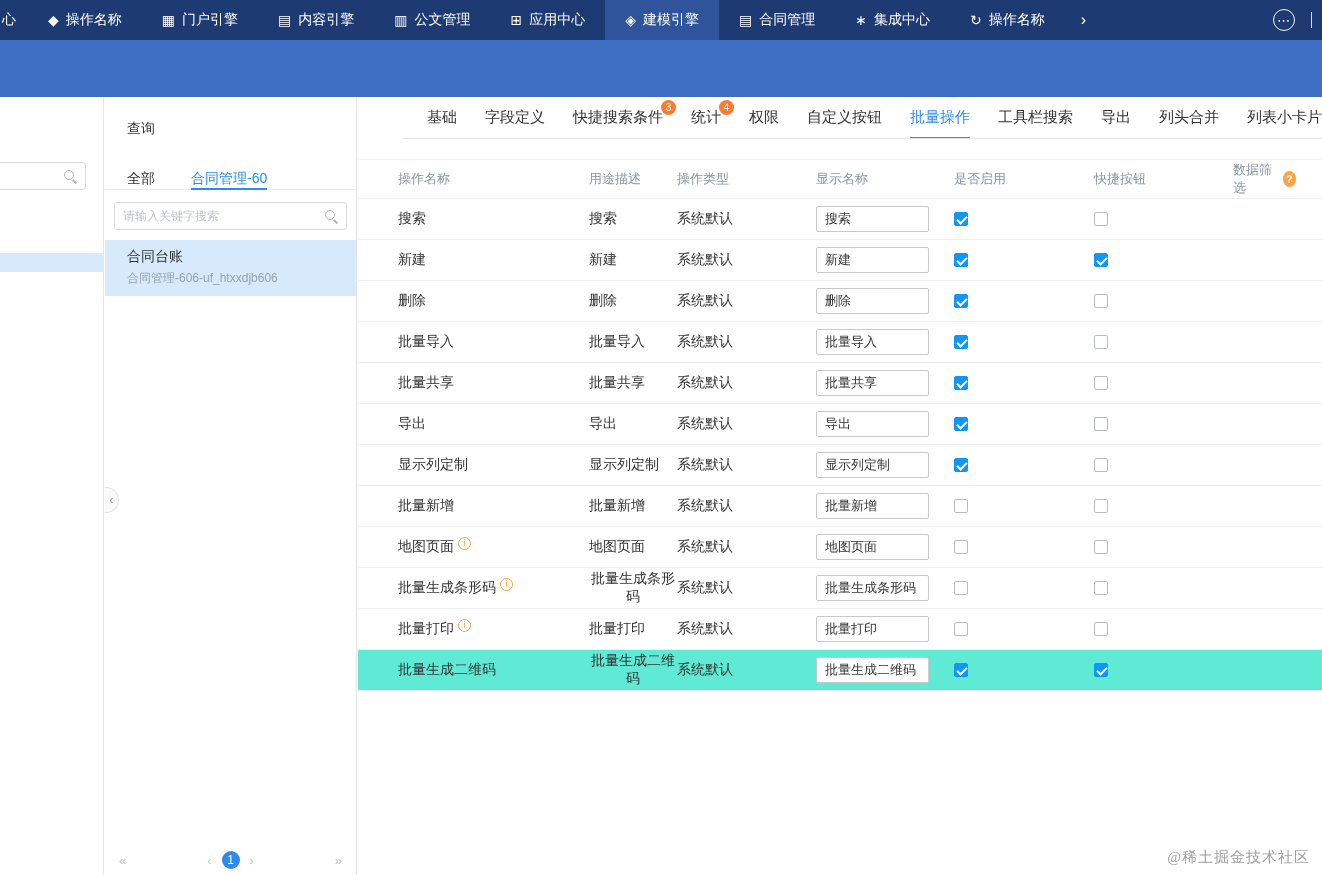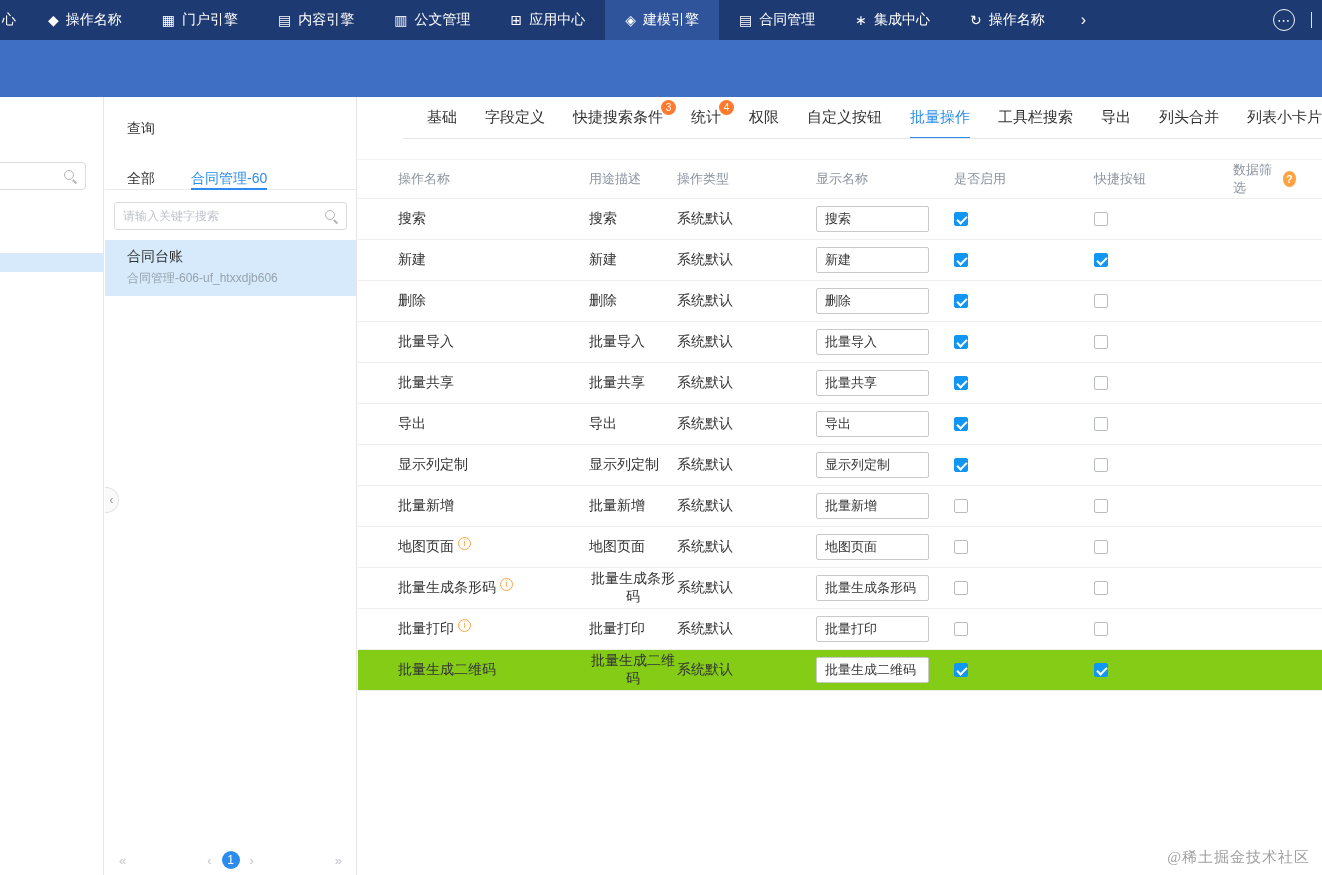--- a/index.html
+++ b/index.html
@@ -72,21 +72,21 @@
   .m-tab.active { color:#2b8ced; border-bottom-color:#2b8ced; }
   .badge { position:absolute; top:3px; right:-13px; min-width:15px; height:15px; padding:0 3px;
     background:#ff7a2e; color:#fff; border-radius:8px; font-size:10px; display:flex; align-items:center;
     justify-content:center; line-height:1; }
 
   
   .tbl { margin-top:20px; }
   .t-head, .t-row { display:flex; align-items:center; }
   .t-head { height:40px; color:#8a93a0; font-size:13px; border-top:1px solid #f2f2f2; border-bottom:1px solid #ededed; }
   .t-row { height:41px; border-bottom:1px solid #efefef; font-size:14px; color:#333; }
-  .t-row.highlight { background:#84cc16; }
+  .t-row.highlight { background:#5eead4; }
   .c { flex:none; display:flex; align-items:center; }
   .pad { width:40px; }
   .c1 { width:191px; } .c2 { width:88px;text-align:center; } .c3 { width:139px; } .c4 { width:138px; }
   .c5 { width:140px; } .c6 { width:139px; }
   .c7 { flex:1; justify-content:flex-end; gap:6px; padding-right:26px; }
   .dn-input { width:113px; height:26px; border:1px solid #c9c9c9; border-radius:2px; padding:0 8px;
     font-size:13px; color:#333; font-family:inherit; background:#fff; }
   .cb { width:14px; height:14px; border:1px solid #b8bcc2; border-radius:2px; background:#fff;
     position:relative; display:inline-block; cursor:pointer; }
   .cb.checked { background:#1296f3; border-color:#1296f3; }

